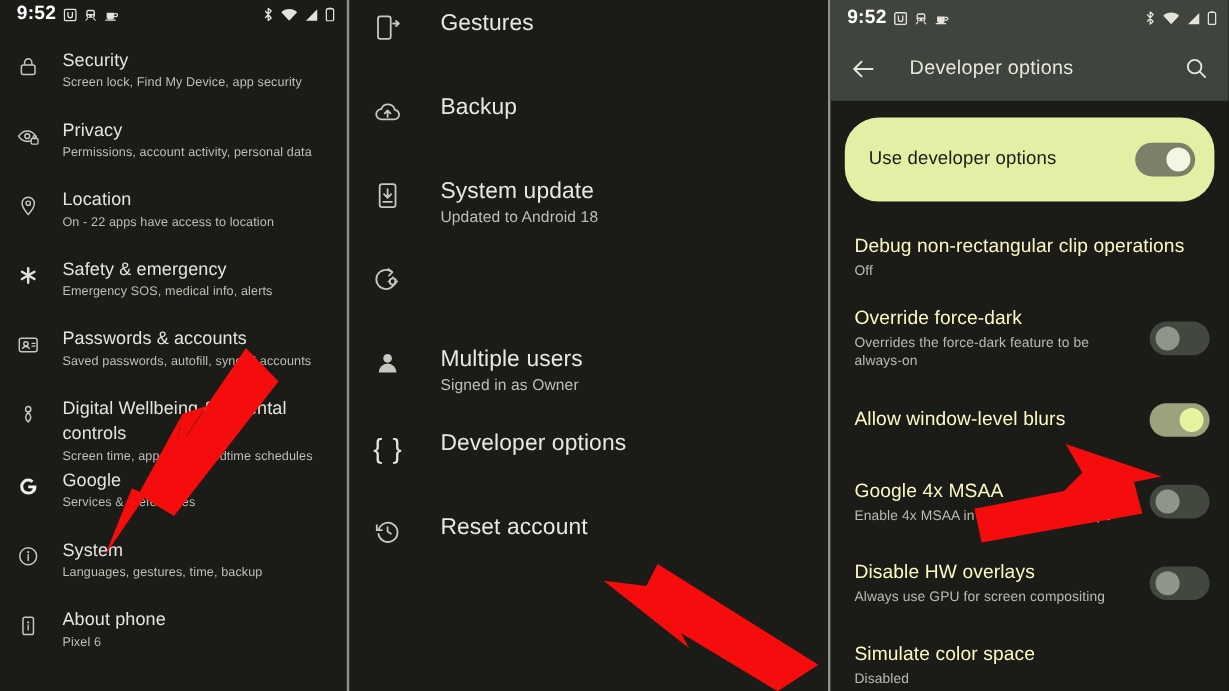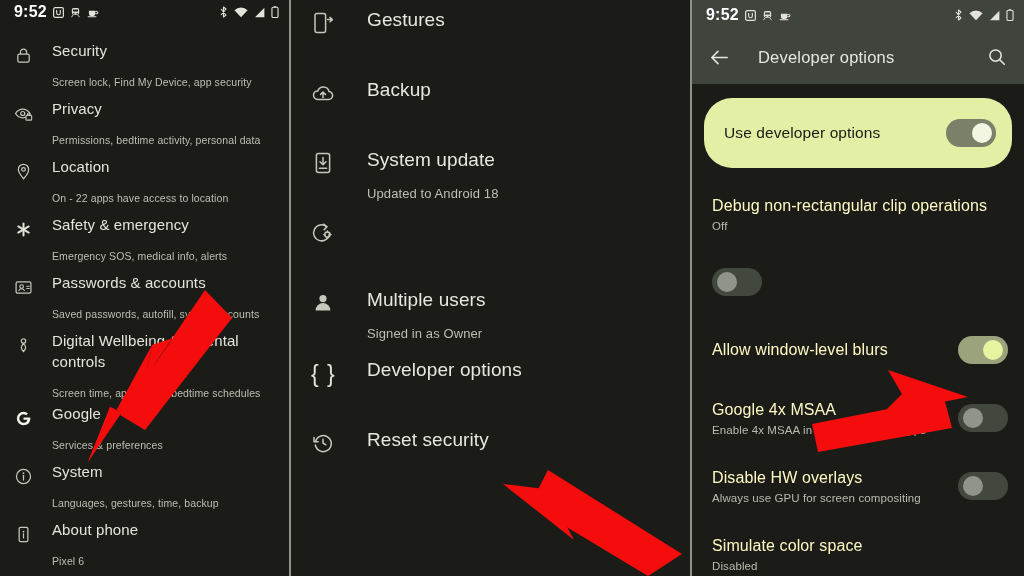--- a/index.html
+++ b/index.html
@@ -60,21 +60,21 @@
   .row-title {
     color: #e4e4dc;
     font-size: 15.5px;
     line-height: 21px;
     letter-spacing: .1px;
   }
   .row-sub {
     color: #bdbfb4;
     font-size: 11.5px;
     line-height: 16px;
-    margin-top: 13px;
+    margin-top: 0;
     letter-spacing: .1px;
   }
 
   
   .panel-left .row { min-height: 58px; }
   .panel-left .row-title { font-size: 15px; }
   .panel-left .row-sub  { font-size: 10.5px; }
   .panel-left .row-icon { width: 38px; min-width: 38px; padding-top: 8px; }
   .panel-left .list { padding-top: 14px; }
 
@@ -223,21 +223,21 @@
         <div class="row-icon">
           <svg width="19" height="19" viewBox="0 0 20 20">
               <path d="M1.6 10S4.6 5.4 9.2 5.4 16.8 10 16.8 10s-3 4.6-7.6 4.6S1.6 10 1.6 10z" fill="none" stroke="#c6c8bd" stroke-width="1.3"></path>
               <circle cx="9.2" cy="10" r="2.1" fill="none" stroke="#c6c8bd" stroke-width="1.3"></circle>
               <rect x="12.6" y="12" width="6" height="5" rx="1" fill="#1b1c18" stroke="#c6c8bd" stroke-width="1.2"></rect>
               <path d="M14.2 12v-1.1a1.4 1.4 0 0 1 2.8 0V12" fill="none" stroke="#c6c8bd" stroke-width="1.1"></path>
             </svg>
         </div>
         <div class="row-body">
           <div class="row-title">Privacy</div>
-          <div class="row-sub">Permissions, bedtime activity, personal data</div>
+          <div class="row-sub">Permissions, account activity, personal data</div>
         </div>
       </div>
 
       <div class="row">
         <div class="row-icon">
           <svg width="19" height="19" viewBox="0 0 20 20">
               <path d="M10 2.4a5.4 5.4 0 0 0-5.4 5.4c0 4 5.4 9.8 5.4 9.8s5.4-5.8 5.4-9.8A5.4 5.4 0 0 0 10 2.4z" fill="none" stroke="#c6c8bd" stroke-width="1.3"></path>
               <circle cx="10" cy="7.8" r="1.9" fill="none" stroke="#c6c8bd" stroke-width="1.3"></circle>
             </svg>
         </div>
@@ -413,21 +413,21 @@
 
       <div class="row">
         <div class="row-icon">
           <svg width="24" height="24" viewBox="0 0 24 24">
               <path d="M4.6 10.4A8 8 0 1 1 4.4 14" fill="none" stroke="#c6c8bd" stroke-width="1.5" stroke-linecap="round"></path>
               <path d="M3 6.6v4.2h4.2" fill="none" stroke="#c6c8bd" stroke-width="1.5" stroke-linecap="round" stroke-linejoin="round"></path>
               <path d="M12 8.2V12l2.8 1.8" fill="none" stroke="#c6c8bd" stroke-width="1.5" stroke-linecap="round"></path>
             </svg>
         </div>
         <div class="row-body">
-          <div class="row-title">Reset security</div>
+          <div class="row-title">Reset account</div>
         </div>
       </div>
 
     </div>
   </div>
 
   <div class="panel panel-right">
 
     <div class="statusbar on-toolbar">
       <div class="sb-left">
@@ -505,20 +505,24 @@
     <div class="r-list">
 
       <div class="r-row">
         <div class="r-row-body">
           <div class="r-title">Debug non-rectangular clip operations</div>
           <div class="r-sub">Off</div>
         </div>
       </div>
 
       <div class="r-row">
+        <div class="r-row-body">
+          <div class="r-title">Override force-dark</div>
+          <div class="r-sub">Overrides the force-dark feature to be always-on</div>
+        </div>
         <div class="toggle off">
           <span class="knob"></span>
         </div>
       </div>
 
       <div class="r-row">
         <div class="r-row-body">
           <div class="r-title">Allow window-level blurs</div>
         </div>
         <div class="toggle on-olive">

